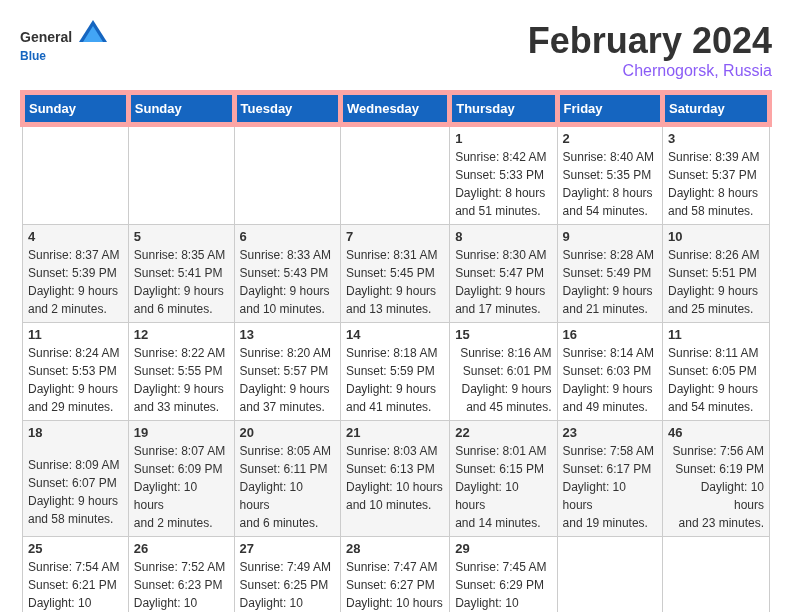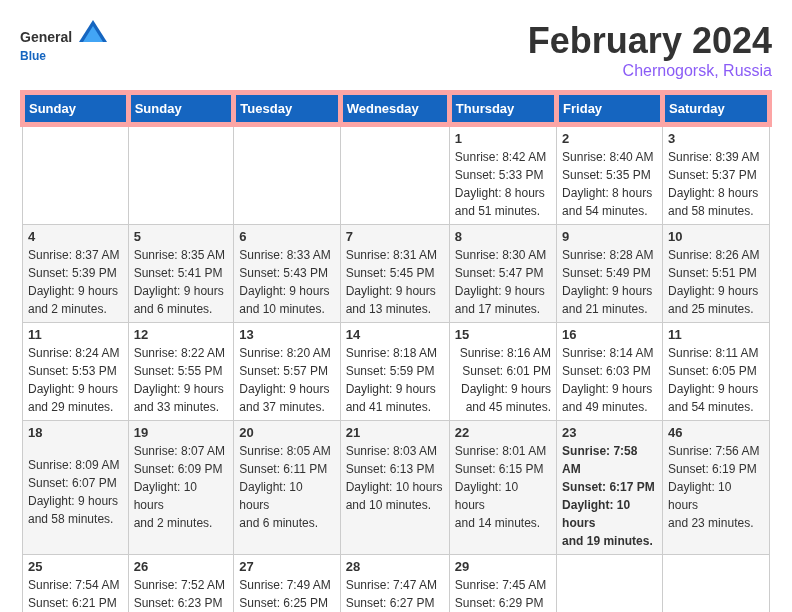--- a/index.html
+++ b/index.html
@@ -285,28 +285,28 @@
         </td>
         <td>
           <div class="day-number">22</div>
           <div class="day-info" style="white-space: pre-line;">Sunrise: 8:01 AM
 Sunset: 6:15 PM
 Daylight: 10 hours
 and 14 minutes.</div>
         </td>
         <td>
           <div class="day-number">23</div>
-          <div class="day-info" style="white-space: pre-line; font-weight: bold;">Sunrise: 7:58 AM
+          <div class="day-info" style="white-space: pre-line;">Sunrise: 7:58 AM
 Sunset: 6:17 PM
 Daylight: 10 hours
 and 19 minutes.</div>
         </td>
         <td>
           <div class="day-number">46</div>
-          <div class="day-info" style="white-space: pre-line;">Sunrise: 7:56 AM
+          <div class="day-info" style="white-space: pre-line; text-align: right;">Sunrise: 7:56 AM
 Sunset: 6:19 PM
 Daylight: 10 hours
 and 23 minutes.</div>
         </td>
       </tr>
       <tr>
         <td>
           <div class="day-number">25</div>
           <div class="day-info" style="white-space: pre-line;">Sunrise: 7:54 AM
 Sunset: 6:21 PM

